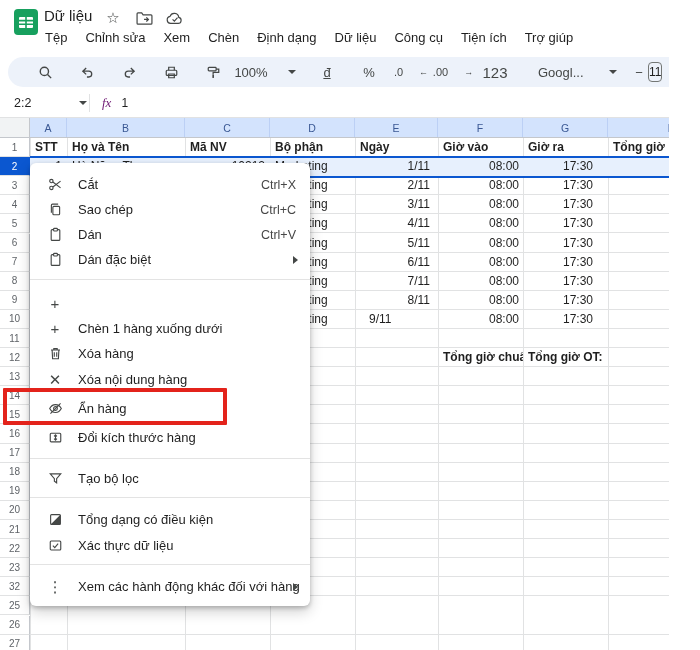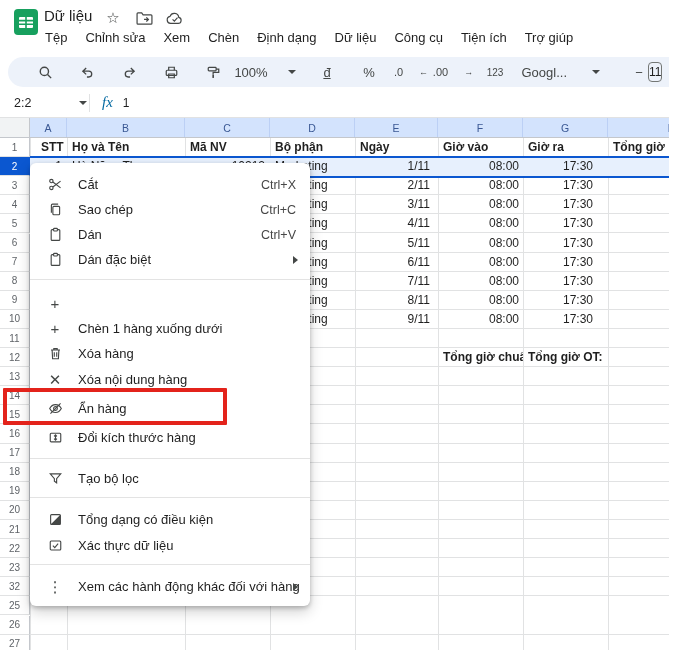--- a/index.html
+++ b/index.html
@@ -23,21 +23,21 @@
   .bold{font-weight:bold;}
   .italic{font-style:italic;font-family:"Liberation Serif",serif;}
   .strike{text-decoration:line-through;}
   .a-color{display:flex;flex-direction:column;align-items:center;line-height:11px;}
   .a-color .bar{width:13px;height:3px;background:#202124;margin-top:1px;}
   .mini-arrow{font-size:9px;margin-left:-1px;}
   
   .formulabar{position:absolute;left:0;top:88px;width:700px;height:29px;border-bottom:1px solid #e1e2e3;display:flex;align-items:center;}
   .namebox{width:62px;padding-left:14px;font-size:12.5px;color:#1f1f1f;display:flex;align-items:center;}
   .fb-sep{width:1px;height:18px;background:#e1e2e3;margin:0 6px 0 2px;}
-  .fx{font-style:italic;font-family:"Liberation Serif",serif;color:#0369a1;font-size:15px;margin:0 10px 0 6px;}
+  .fx{font-style:italic;font-family:"Liberation Serif",serif;color:#701a75;font-size:13px;margin:0 10px 0 6px;}
   .fb-value{font-size:12px;color:#1f1f1f;}
   
   .grid{position:absolute;left:0;top:118px;width:700px;height:532px;background:#fff;overflow:hidden;}
   .corner{position:absolute;left:0;top:0;width:30px;height:20px;background:#f1f3f4;border-right:1px solid #c4c7cc;border-bottom:1px solid #c4c7cc;box-sizing:border-box;}
   .colhdr-strip{position:absolute;left:30px;top:0;width:670px;height:20px;background:#d3e3fd;border-bottom:1px solid #c4c7cc;box-sizing:border-box;}
   .colhdr{position:absolute;top:0;height:19px;display:flex;align-items:center;justify-content:center;
           font-size:10.5px;color:#3a5894;border-right:1px solid #bcd0f5;box-sizing:border-box;}
   .rowhdr{position:absolute;left:0;width:30px;display:flex;align-items:center;justify-content:center;
           font-size:10px;color:#5f6368;border-right:1px solid #c4c7cc;border-bottom:1px solid #e1e2e3;box-sizing:border-box;background:#fff;}
   .rowhdr.sel{background:#0b57d0;color:#fff;border-right:1px solid #0b57d0;}
@@ -143,23 +143,23 @@
       </span>
     <span class="tbi">%</span>
     <span class="tbi">
         <span style="font-size:11px">.0</span>
         <span class="mini-arrow">←</span>
       </span>
     <span class="tbi">
         <span style="font-size:11px">.00</span>
         <span class="mini-arrow">→</span>
       </span>
-    <span class="tbi" style="font-size:10px">123</span>
+    <span class="tbi" style="font-size:15px">123</span>
     <span class="tb-sep"></span>
-    <span class="tbi" style="min-width:62px;justify-content:flex-end;padding:0 4px">
+    <span class="tbi" style="min-width:62px;justify-content:flex-start;padding:0 4px">
         <span>Googl...</span>
         <i class="caret" style="margin-left:8px"></i>
       </span>
     <span class="tb-sep"></span>
     <span class="tbi" style="min-width:18px">−</span>
     <span class="fontsize-box">11</span>
     <span class="tbi" style="min-width:18px">+</span>
     <span class="tb-sep"></span>
     <span class="tbi bold">B</span>
     <span class="tbi italic">I</span>
@@ -237,21 +237,21 @@
       <div class="rowhdr" style="top: 344.7px; height: 19.1px;">18</div>
       <div class="rowhdr" style="top: 363.8px; height: 19.1px;">19</div>
       <div class="rowhdr" style="top: 382.9px; height: 19.1px;">20</div>
       <div class="rowhdr" style="top: 402px; height: 19.1px;">21</div>
       <div class="rowhdr" style="top: 421.1px; height: 19.1px;">22</div>
       <div class="rowhdr" style="top: 440.2px; height: 19.1px;">23</div>
       <div class="rowhdr" style="top: 459.3px; height: 19.1px;">32</div>
       <div class="rowhdr" style="top: 478.4px; height: 19.1px;">25</div>
       <div class="rowhdr" style="top: 497.5px; height: 19.1px;">26</div>
       <div class="rowhdr" style="top: 516.6px; height: 19.1px;">27</div>
-      <div class="cell b" style="left: 30px; width: 37px; top: 20px; padding-left: 11px; padding-right: 5px; text-align: left;">STT</div>
+      <div class="cell b" style="left: 30px; width: 37px; top: 20px; padding-left: 5px; padding-right: 5px; text-align: left;">STT</div>
       <div class="cell b" style="left: 67px; width: 118px; top: 20px; padding-left: 5px; padding-right: 5px; text-align: left;">Họ và Tên</div>
       <div class="cell b" style="left: 185px; width: 85px; top: 20px; padding-left: 5px; padding-right: 5px; text-align: left;">Mã NV</div>
       <div class="cell b" style="left: 270px; width: 85px; top: 20px; padding-left: 5px; padding-right: 5px; text-align: left;">Bộ phận</div>
       <div class="cell b" style="left: 355px; width: 83px; top: 20px; padding-left: 5px; padding-right: 8px; text-align: left;">Ngày</div>
       <div class="cell b" style="left: 438px; width: 85px; top: 20px; padding-left: 5px; padding-right: 4px; text-align: left;">Giờ vào</div>
       <div class="cell b" style="left: 523px; width: 85px; top: 20px; padding-left: 5px; padding-right: 15px; text-align: left;">Giờ ra</div>
       <div class="cell b" style="left: 608px; width: 128px; top: 20px; padding-left: 5px; padding-right: 5px; text-align: left;">Tổng giờ làm (G</div>
       <div class="cell" style="left: 30px; width: 37px; top: 39.1px; padding-left: 5px; padding-right: 5px; text-align: right;">1</div>
       <div class="cell" style="left: 67px; width: 118px; top: 39.1px; padding-left: 5px; padding-right: 5px; text-align: left;">Hà Năng Thọ</div>
       <div class="cell" style="left: 185px; width: 85px; top: 39.1px; padding-left: 5px; padding-right: 5px; text-align: right;">10212</div>
@@ -281,21 +281,21 @@
       <div class="cell" style="left: 523px; width: 85px; top: 134.6px; padding-left: 5px; padding-right: 15px; text-align: right;">17:30</div>
       <div class="cell" style="left: 270px; width: 85px; top: 153.7px; padding-left: 5px; padding-right: 5px; text-align: left;">Marketing</div>
       <div class="cell" style="left: 355px; width: 83px; top: 153.7px; padding-left: 5px; padding-right: 8px; text-align: right;">7/11</div>
       <div class="cell" style="left: 438px; width: 85px; top: 153.7px; padding-left: 5px; padding-right: 4px; text-align: right;">08:00</div>
       <div class="cell" style="left: 523px; width: 85px; top: 153.7px; padding-left: 5px; padding-right: 15px; text-align: right;">17:30</div>
       <div class="cell" style="left: 270px; width: 85px; top: 172.8px; padding-left: 5px; padding-right: 5px; text-align: left;">Marketing</div>
       <div class="cell" style="left: 355px; width: 83px; top: 172.8px; padding-left: 5px; padding-right: 8px; text-align: right;">8/11</div>
       <div class="cell" style="left: 438px; width: 85px; top: 172.8px; padding-left: 5px; padding-right: 4px; text-align: right;">08:00</div>
       <div class="cell" style="left: 523px; width: 85px; top: 172.8px; padding-left: 5px; padding-right: 15px; text-align: right;">17:30</div>
       <div class="cell" style="left: 270px; width: 85px; top: 191.9px; padding-left: 5px; padding-right: 5px; text-align: left;">Marketing</div>
-      <div class="cell" style="left: 355px; width: 83px; top: 191.9px; padding-left: 5px; padding-right: 8px; text-align: right;">9/11</div>
+      <div class="cell" style="left: 355px; width: 83px; top: 191.9px; padding-left: 14px; padding-right: 8px; text-align: left;">9/11</div>
       <div class="cell" style="left: 438px; width: 85px; top: 191.9px; padding-left: 5px; padding-right: 4px; text-align: right;">08:00</div>
       <div class="cell" style="left: 523px; width: 85px; top: 191.9px; padding-left: 5px; padding-right: 15px; text-align: right;">17:30</div>
       <div class="cell b" style="left: 438px; width: 85px; top: 230.1px; padding-left: 5px; padding-right: 4px; text-align: left;">Tổng giờ chuẩn:</div>
       <div class="cell b" style="left: 523px; width: 85px; top: 230.1px; padding-left: 5px; padding-right: 15px; text-align: left;">Tổng giờ OT:</div>
     </div>
 
   <div class="ctxmenu">
       <div class="mi" style="top: 9px;">
         <div class="mic">
           <svg viewBox="0 0 16 16">

